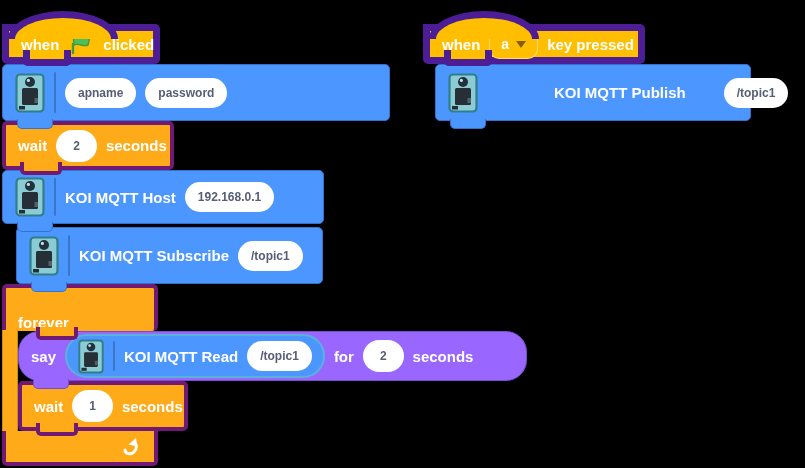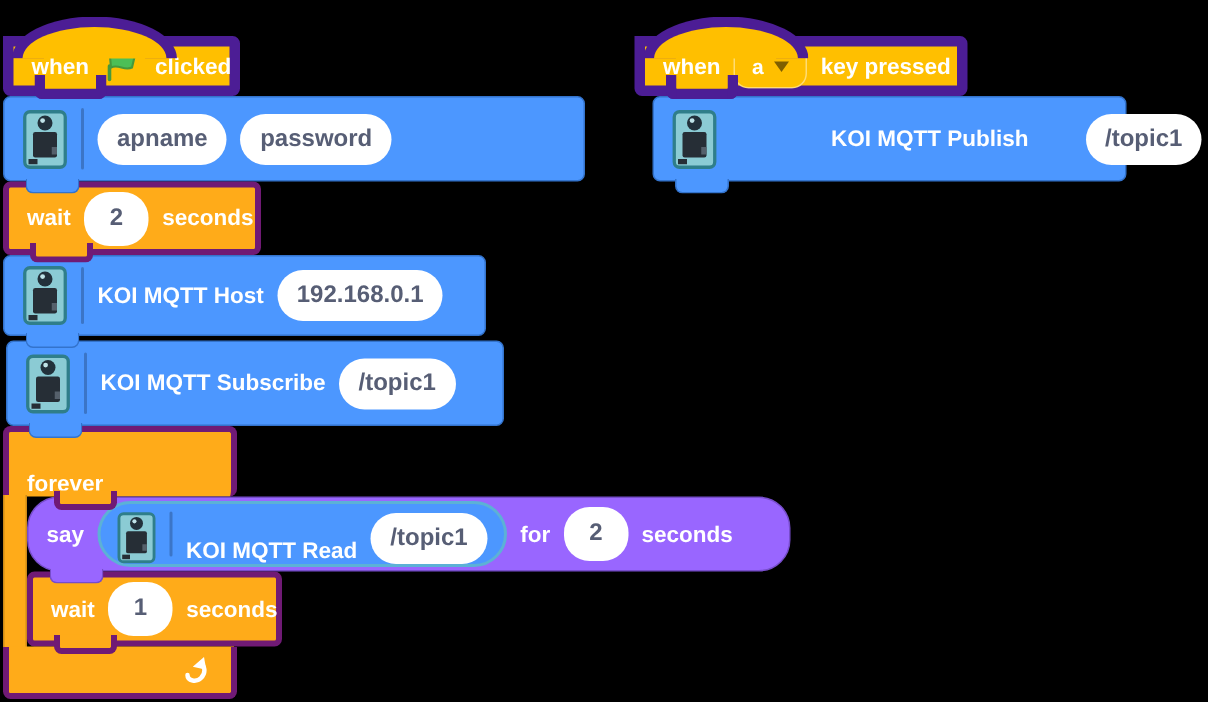--- a/index.html
+++ b/index.html
@@ -9,26 +9,26 @@
        border-radius:5px;color:#fff;font-weight:700;font-size:15px;
        padding:0 12px;column-gap:9px;white-space:nowrap;}
   .ev{background:#FFBF00;border:7px solid #4c1d95;}
   .ct{background:#FFAB19;border:4px solid #701a75;}
   .lk{background:#9966FF;border:1px solid #774DCB;}
   .bl{background:#4C97FF;border:1px solid #3373CC;}
   .bump{position:absolute;width:34px;height:9px;bottom:-9px;left:14px;
         border-radius:0 0 5px 5px;z-index:12;border-top:none!important;padding:0;}
   .dome{position:absolute;left:-1px;top:-20px;width:96px;height:21px;
         border-radius:50% 50% 0 0 / 100% 100% 0 0;border-bottom:none!important;padding:0;}
-  .pill{background:#fff;color:#575E75;font-size:16px;font-weight:700;line-height:1;
+  .pill{background:#fff;color:#575E75;font-size:12px;font-weight:700;line-height:1;
         border-radius:17px;padding:9px 13px;}
   .num{border-radius:17px;padding:10px 17px;}
   .vdiv{width:2px;align-self:stretch;margin:7px 0;background:rgba(0,0,0,0.22);border-radius:1px;}
   .koiicon svg{display:block;}
-  .reporter{display:flex;align-items:flex-end;background:#4C97FF;border:2px solid #5CB1D6;
+  .reporter{display:flex;align-items:center;background:#4C97FF;border:2px solid #5CB1D6;
             border-radius:22px;height:44px;padding:0 11px;column-gap:9px;box-sizing:border-box;}
   .dropdown{display:flex;align-items:center;column-gap:7px;background:#FFBF00;
             border:1px solid rgba(255,255,255,0.45);border-radius:10px;padding:6px 11px;
             font-size:14px;}
   .caret{width:0;height:0;border-left:5px solid transparent;border-right:5px solid transparent;
          border-top:7px solid rgba(0,0,0,0.5);}
   .topbar{border-radius:5px 5px 5px 0;border-bottom:none;}
   .arm{position:absolute;box-sizing:border-box;background:#FFAB19;
        border-left:1px solid #CF8B17;border-right:1px solid #CF8B17;}
   .botbar{border-radius:0 0 5px 5px;border-top:none;justify-content:flex-end;}
@@ -86,21 +86,21 @@
         <rect x="19.5" y="25" width="3.5" height="5" fill="#55606B"></rect>
         <rect x="4" y="33" width="6" height="3.5" fill="#262E36"></rect>
       </svg>
     </span>
     <span class="vdiv"></span>
     <span class="lbl">KOI MQTT Host</span>
     <span class="pill">192.168.0.1</span>
     <div class="bump bl"></div>
   </div>
 
-  <div class="blk bl" style="left:4px;top:227px;width:332px;height:57px;">
+  <div class="blk bl" style="left:16px;top:227px;width:307px;height:57px;">
     <span class="koiicon">
       <svg width="30" height="40" viewBox="0 0 30 40">
         <rect x="1.5" y="1.5" width="27" height="37" rx="3.5" fill="#8BCBD4" stroke="#2F7E8A" stroke-width="2.2"></rect>
         <circle cx="15" cy="9" r="5" fill="#22313B"></circle>
           <circle cx="13.4" cy="7.4" r="1.6" fill="#BFE3E8"></circle>
         <rect x="7" y="15" width="16" height="17" rx="1.5" fill="#262E36"></rect>
         <rect x="19.5" y="25" width="3.5" height="5" fill="#55606B"></rect>
         <rect x="4" y="33" width="6" height="3.5" fill="#262E36"></rect>
       </svg>
     </span>

